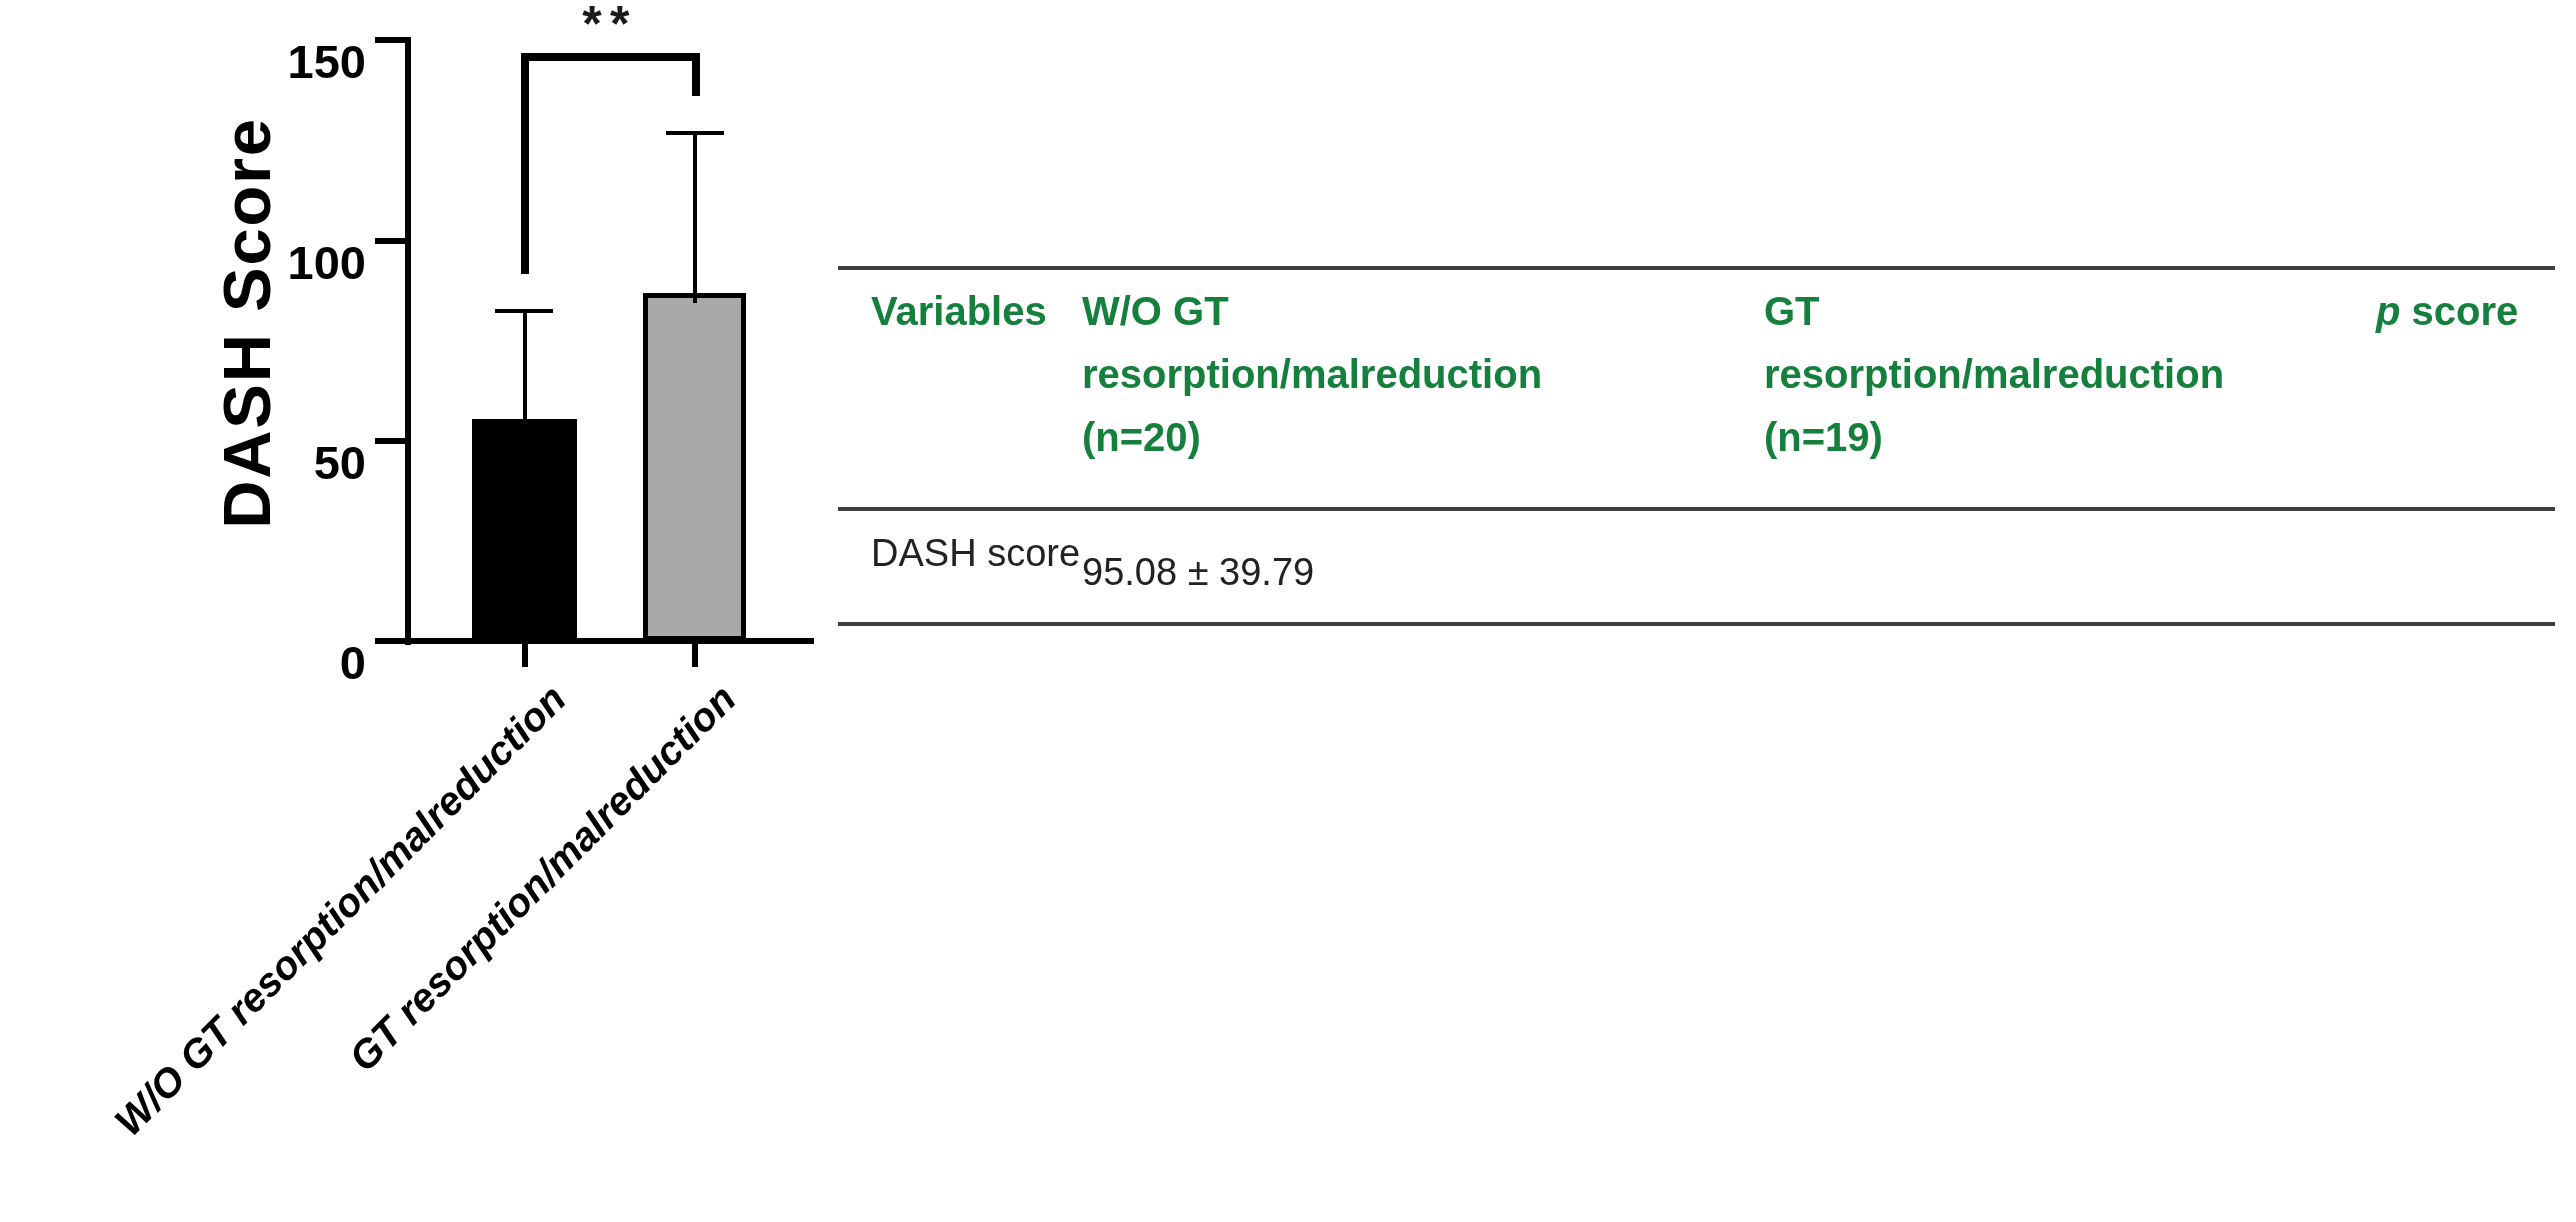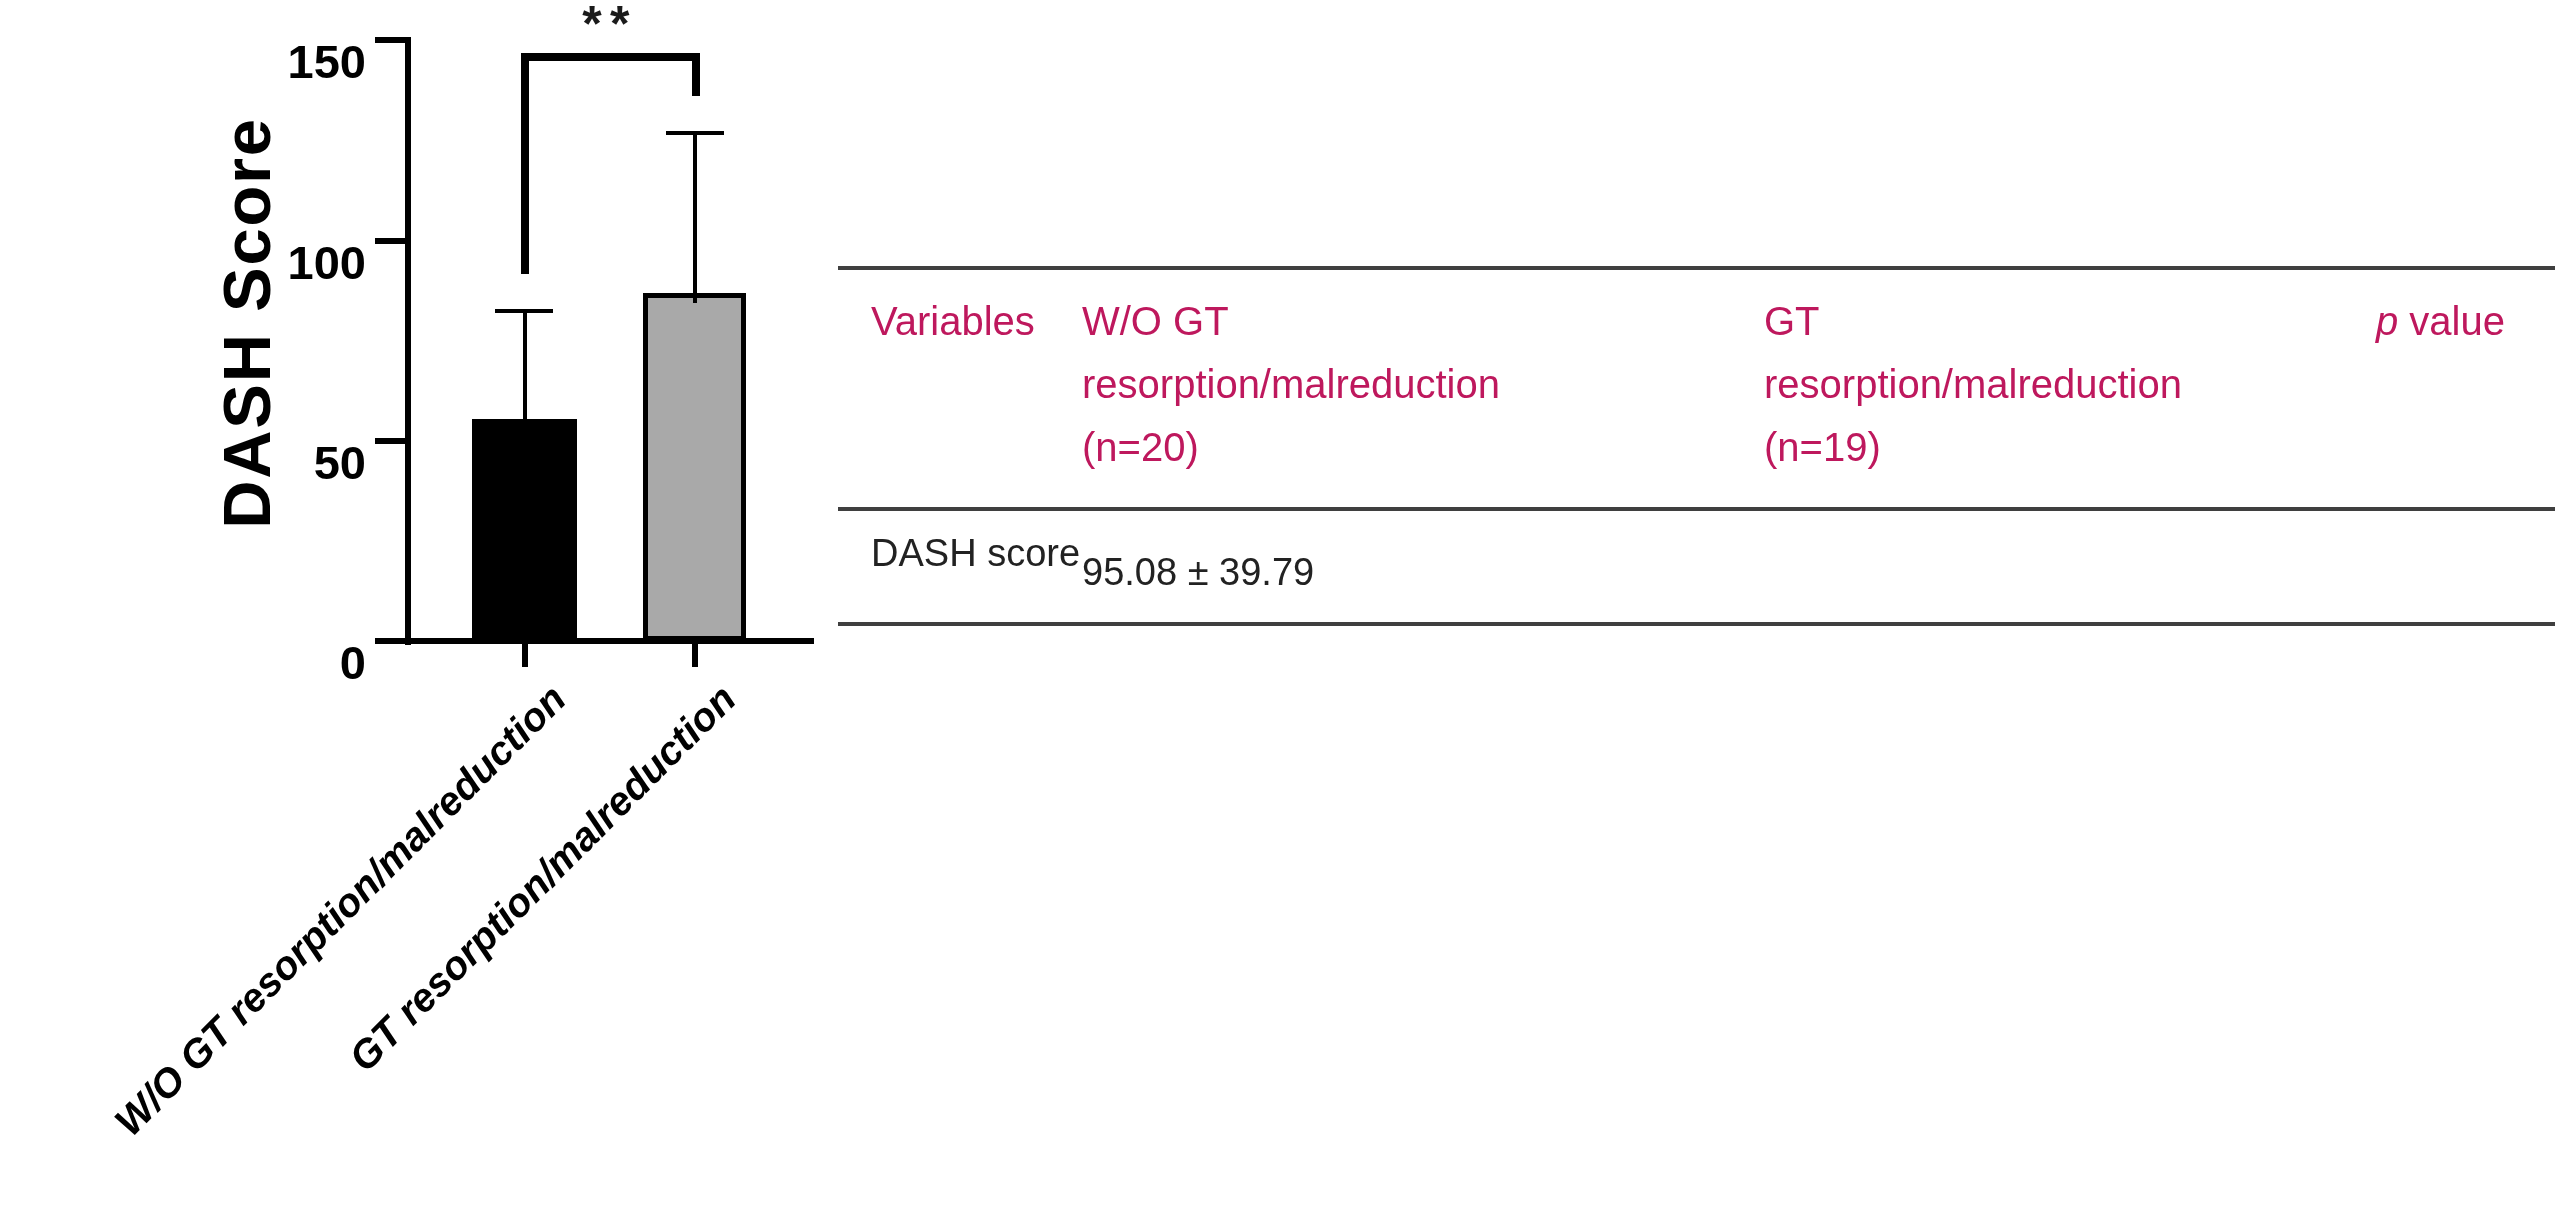--- a/index.html
+++ b/index.html
@@ -31,21 +31,21 @@
   .whisk{position:absolute;background:#000;}
   
   .stat-table{position:absolute;left:838px;top:266px;width:1717px;height:366px;}
   .rule{position:absolute;left:0;width:1717px;height:4.2px;background:#3f3f3f;}
   .trow{position:absolute;left:0;width:1717px;display:flex;align-items:flex-start;}
   .cell{box-sizing:border-box;white-space:pre-line;}
   .c1{width:244px;padding-left:33px;}
   .c2{width:682px;}
   .c3{width:583px;}
   .c4{width:208px;padding-left:29px;}
-  .thead .cell{font-size:40px;font-weight:normal;line-height:63px;padding-top:20px;color:#be185d;}
+  .thead .cell{font-size:40px;font-weight:bold;line-height:63px;padding-top:10px;color:#15803d;}
   .tbody .cell{font-size:38px;line-height:47px;color:#222;}
   .tbody .c1{padding-top:18.3px;}
   .tbody .c2,.tbody .c3,.tbody .c4{padding-top:37px;}
   .p-it{font-style:italic;}
 </style>
 </head>
 <body>
 
 <div class="canvas">
 
@@ -87,21 +87,21 @@
     <div class="rule" style="top:0;"></div>
 
     <div class="trow thead" style="top:4.2px;">
       <div class="cell c1">Variables</div>
       <div class="cell c2">W/O GT
 resorption/malreduction
 (n=20)</div>
       <div class="cell c3">GT
 resorption/malreduction
 (n=19)</div>
-      <div class="cell c4"><span class="p-it">p</span><span> value</span></div>
+      <div class="cell c4"><span class="p-it">p</span><span> score</span></div>
     </div>
 
     <div class="rule" style="top:241px;"></div>
 
     <div class="trow tbody" style="top:246px;">
       <div class="cell c1">DASH score</div>
       <div class="cell c3">95.08 ± 39.79</div>
     </div>
 
     <div class="rule" style="top:356px;"></div>

